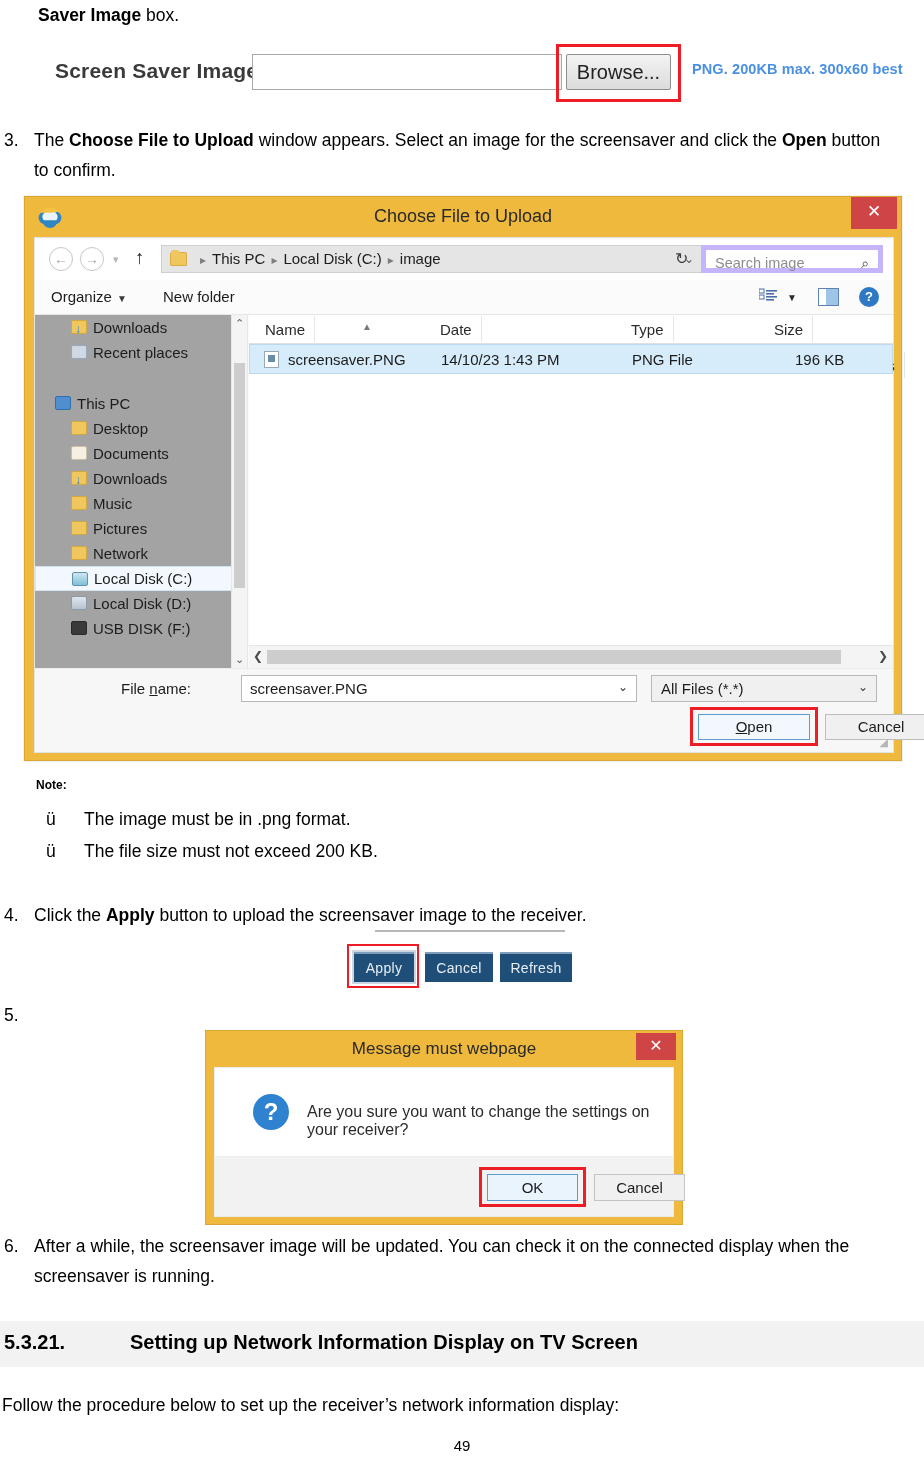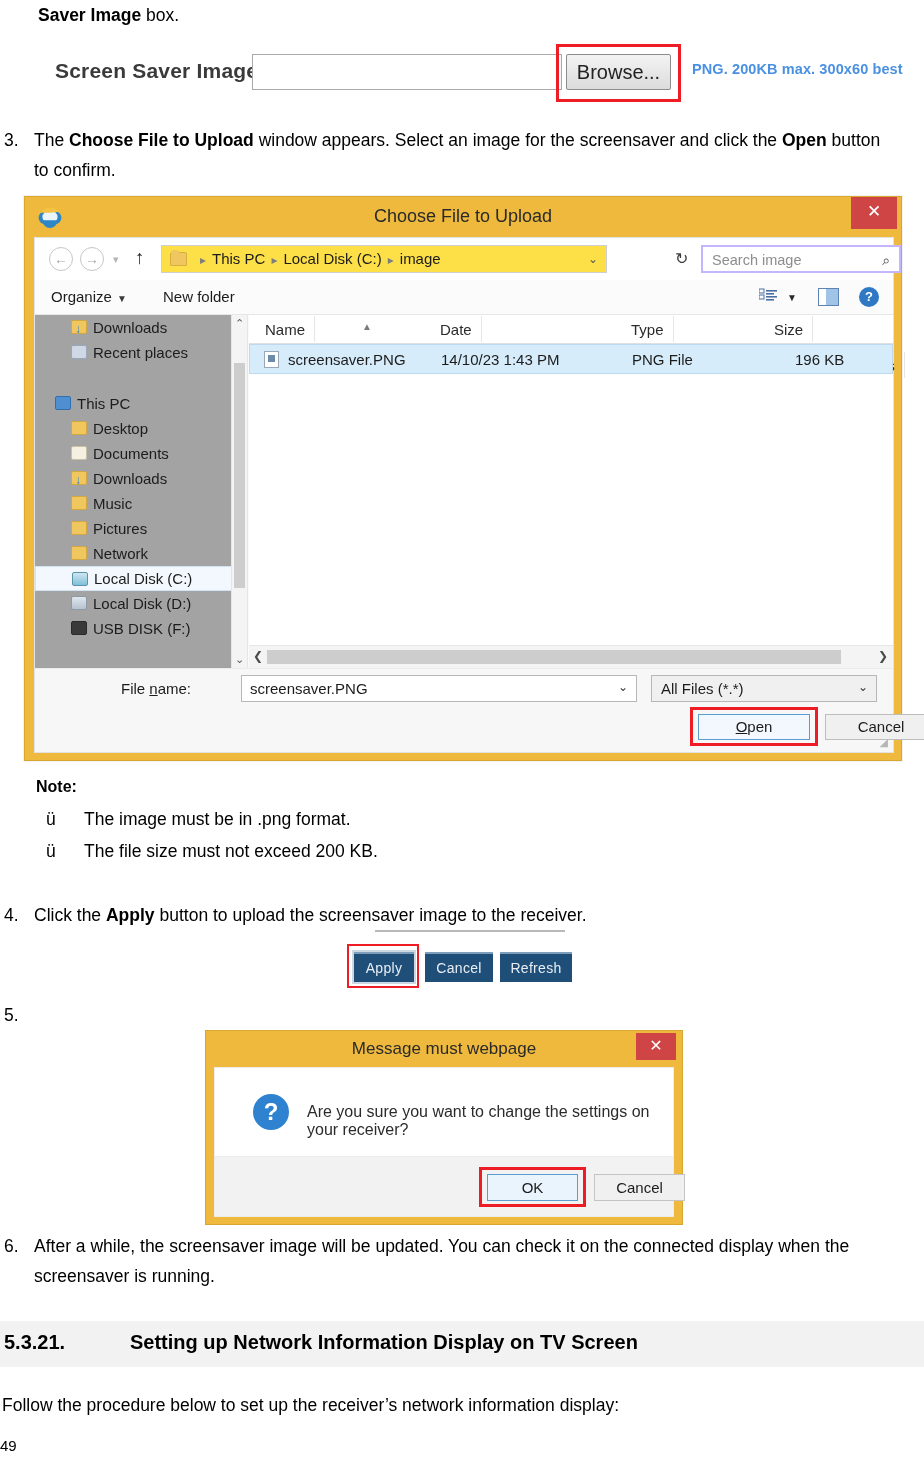--- a/index.html
+++ b/index.html
@@ -84,41 +84,41 @@
   .nav-circ {
     position: absolute; top: 9px; width: 24px; height: 24px; border-radius: 50%;
     border: 1px solid #c6c6c6; color: #a5a5a5; font-size: 14px;
     text-align: center; line-height: 22px;
   }
   .nav-back { left: 14px; }
   .nav-fwd  { left: 45px; }
   .nav-caret { position: absolute; left: 78px; top: 15px; font-size: 11px; color: #b5b5b5; }
   .nav-up { position: absolute; left: 100px; top: 9px; font-size: 19px; color: #2a2a2a; }
   .addr-box {
-    position: absolute; left: 126px; top: 7px; width: 446px; height: 28px;
-    border: 1px solid #cfcfcf; background: #fde047;
+    position: absolute; left: 126px; top: 7px; width: 542px; height: 28px;
+    border: 1px solid #cfcfcf; background: #e5e5e5;
   }
   .addr-folder {
     position: absolute; left: 8px; top: 6px; width: 17px; height: 14px;
     background: #f0c75e; border: 1px solid #d9ad42; border-radius: 2px 2px 1px 1px;
   }
   .addr-folder:before {
     content:""; position:absolute; left:0; top:-3px; width:8px; height:3px;
     background:#f0c75e; border-radius:2px 2px 0 0;
   }
   .crumbs {
     position: absolute; left: 32px; top: 4px; font-size: 15px; color: #1c1c1c;
     white-space: nowrap;
   }
   .crumbs .sep { color: #7d7d7d; margin: 0 6px; font-size: 12px; }
   .addr-dd { position: absolute; right: 8px; top: 6px; font-size: 12px; color: #5a5a5a; }
   .refresh-btn { position: absolute; left: 640px; top: 11px; font-size: 16px; color: #3a3a3a; }
   .search-box {
-    position: absolute; left: 666px; top: 7px; width: 200px; height: 28px;
-    border: 2px solid #c4b5fd; background: #fff;
+    position: absolute; left: 666px; top: 7px; width: 182px; height: 28px;
+    border: 5px solid #c4b5fd; background: #fff;
   }
   .search-ph { position: absolute; left: 9px; top: 5px; font-size: 14.5px; color: #8d8d8d; }
   .search-ico { position: absolute; right: 9px; top: 5px; font-size: 14px; color: #4a4a4a; }
 
   
   .cmdbar {
     position: absolute; left: 0; top: 42px; width: 100%; height: 35px;
     background: #fbfbfb; border-bottom: 1px solid #e6e6e6;
   }
   .cmd-organize { position: absolute; left: 16px; top: 8px; font-size: 15px; color: #1c1c1c; }
@@ -236,21 +236,21 @@
     font-size: 15px; text-align: center; line-height: 24px;
   }
   .btn-cancel {
     position: absolute; left: 790px; top: 45px; width: 112px; height: 26px;
     border: 1px solid #bdbdbd; background: #f0f0f0; color: #1c1c1c;
     font-size: 15px; text-align: center; line-height: 24px;
   }
   .resize-grip { position: absolute; right: 5px; bottom: 3px; font-size: 11px; color: #b6b6b6; }
 
   
-  .note-title { position: absolute; left: 36px; top: 778px; font-size: 16px; font-weight: bold; }
+  .note-title { position: absolute; left: 36px; top: 778px; font-size: 12px; font-weight: bold; }
   .note-li { position: absolute; left: 46px; font-size: 17.5px; line-height: 30px; }
   .note-li .mark { display: inline-block; width: 38px; }
 
   
   .acr-wrap { position: absolute; left: 347px; top: 930px; width: 240px; height: 62px; }
   .acr-line { position: absolute; left: 28px; top: 0px; width: 190px; height: 2px; background: #b8b8b8; }
   .acr-hl {
     position: absolute; left: 0px; top: 14px; width: 72px; height: 44px; border: 2px solid #ee1c25;
   }
   .acr-btn {
@@ -305,21 +305,21 @@
 
   
   .sec-head {
     position: absolute; left: 0; top: 1321px; width: 924px; height: 46px;
     background: #f2f2f2;
   }
   .sec-num { position: absolute; left: 4px; top: 10px; font-size: 20px; font-weight: bold; }
   .sec-title { position: absolute; left: 130px; top: 10px; font-size: 20px; font-weight: bold; }
 
   .follow-line { position: absolute; left: 2px; top: 1390px; font-size: 17.5px; line-height: 30px; }
-  .pagenum { position: absolute; left: 0; right: 0; top: 1437px; font-size: 15px; }
+  .pagenum { position: absolute; left: 0; right: 0; top: 1437px; text-align: center; font-size: 15px; }
 </style>
 </head>
 <body>
 
 <div class="page">
 
   <div class="intro-line">
     <span class="b">Saver Image</span><span> box.</span>
   </div>
 

